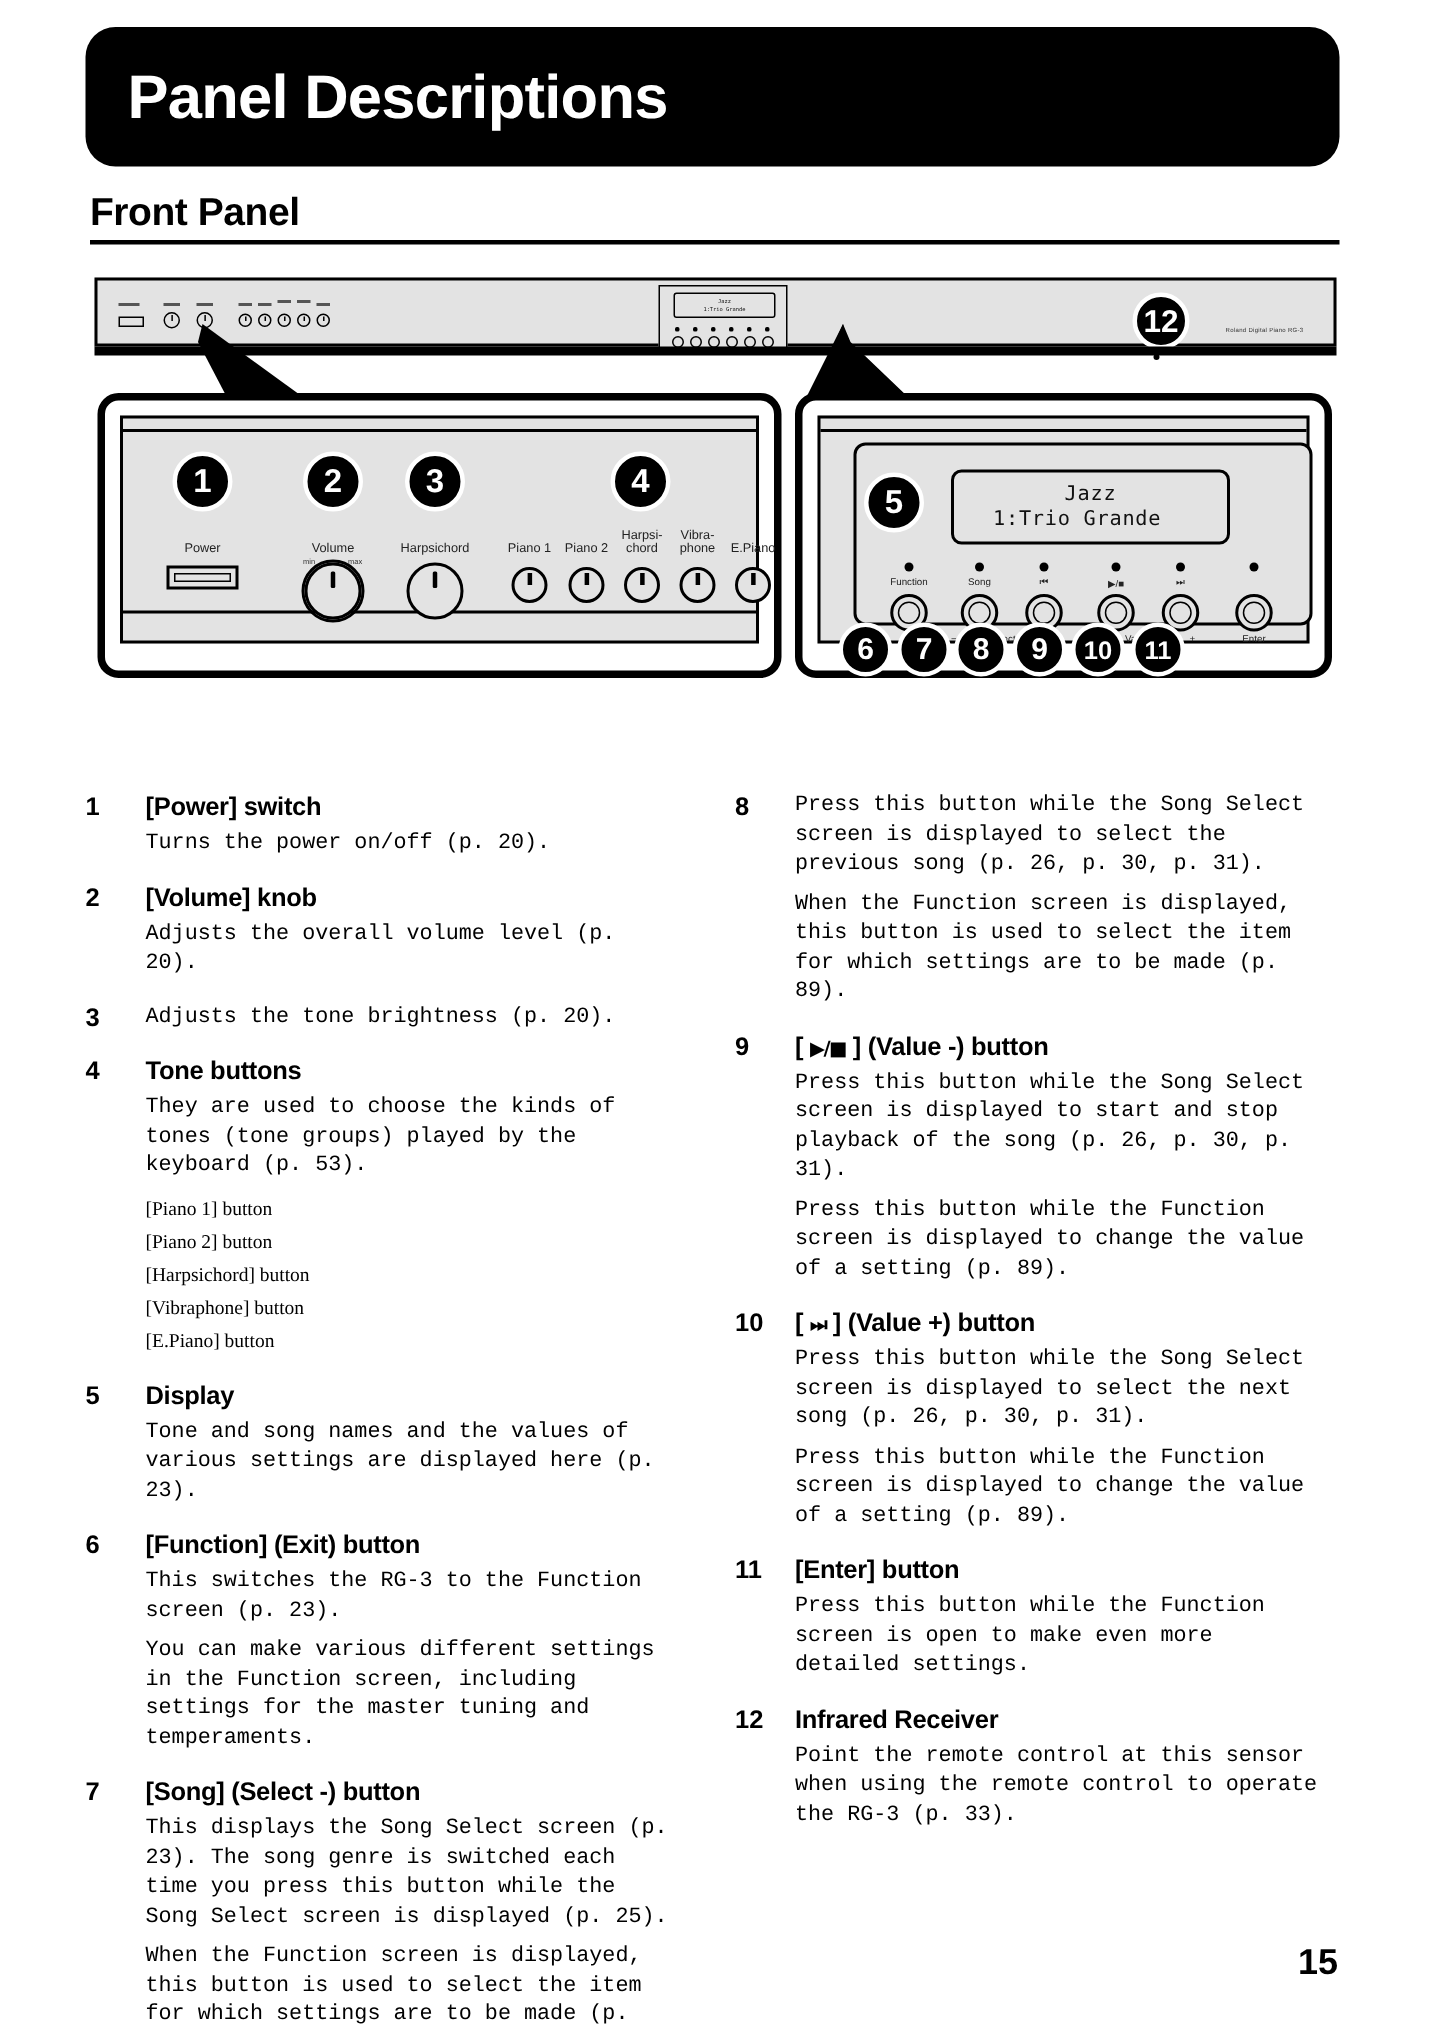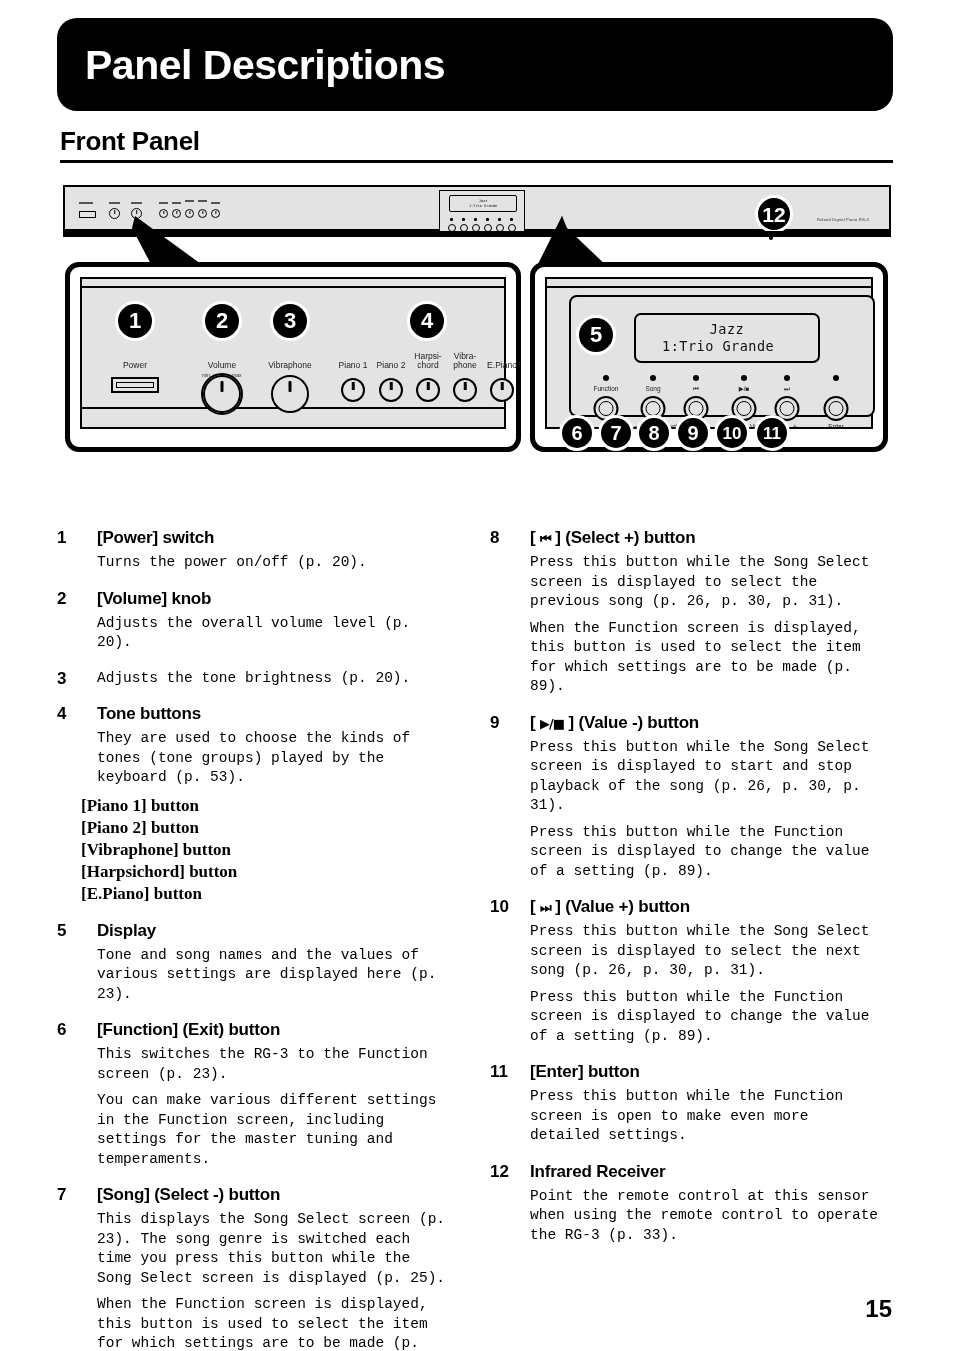--- a/index.html
+++ b/index.html
@@ -456,24 +456,24 @@
     margin-bottom: 5px;
   }
   .entry-body {
     margin-left: 40px;
     font-family: Liberation Mono, monospace;
     font-size: 14.5px;
     line-height: 19.5px;
     margin-bottom: 7px;
   }
   .sub-item {
-    margin-left: 24px;
+    margin-left: 40px;
     font-family: "Liberation Serif", serif;
-    font-weight: bold;
-    font-size: 17px;
+    font-weight: normal;
+    font-size: 13px;
     line-height: 22px;
   }
   .icon-glyph {
     font-family: "DejaVu Sans", sans-serif;
     font-size: 13px;
     letter-spacing: -1px;
   }
 
   .page-number {
     position: absolute;
@@ -563,21 +563,21 @@
       <div class="ctl-label" style="left:23px; top:82px; width:60px;">Power</div>
       <div class="power-switch" style="left:29px; top:98px;"></div>
 
       <div class="ctl-label" style="left:110px; top:82px; width:60px;">Volume</div>
       <div class="minmax" style="left:120px; top:93px;">min</div>
       <div class="minmax" style="left:150px; top:93px;">max</div>
       <div class="knob-lg" style="left:121px; top:96px;">
         <div class="knob-ring"></div>
       </div>
 
-      <div class="ctl-label" style="left:178px; top:82px; width:60px;">Vibraphone</div>
+      <div class="ctl-label" style="left:178px; top:82px; width:60px;">Harpsichord</div>
       <div class="knob-lg" style="left:189px; top:96px;"></div>
 
       <div class="ctl-label" style="left:248px; top:82px; width:46px;">Piano 1</div>
       <div class="knob-sm" style="left:259px; top:99px;"></div>
 
       <div class="ctl-label" style="left:286px; top:82px; width:46px;">Piano 2</div>
       <div class="knob-sm" style="left:297px; top:99px;"></div>
 
       <div class="ctl-label" style="left:323px; top:73px; width:46px; white-space:pre-line;">Harpsi-
 chord</div>
@@ -672,22 +672,22 @@
     <div class="entry">
       <div class="entry-num">3</div>
       <div class="entry-body">Adjusts the tone brightness (p. 20).</div>
     </div>
     <div class="entry">
       <div class="entry-num">4</div>
       <div class="entry-title">Tone buttons</div>
       <div class="entry-body">They are used to choose the kinds of tones (tone groups) played by the keyboard (p. 53).</div>
       <div class="sub-item">[Piano 1] button</div>
       <div class="sub-item">[Piano 2] button</div>
+      <div class="sub-item">[Harpsichord] button</div>
       <div class="sub-item">[Vibraphone] button</div>
-      <div class="sub-item">[Harpsichord] button</div>
       <div class="sub-item">[E.Piano] button</div>
     </div>
     <div class="entry">
       <div class="entry-num">5</div>
       <div class="entry-title">Display</div>
       <div class="entry-body">Tone and song names and the values of various settings are displayed here (p. 23).</div>
     </div>
     <div class="entry">
       <div class="entry-num">6</div>
       <div class="entry-title">[Function] (Exit) button</div>
@@ -697,21 +697,20 @@
     <div class="entry">
       <div class="entry-num">7</div>
       <div class="entry-title">[Song] (Select -) button</div>
       <div class="entry-body">This displays the Song Select screen (p. 23). The song genre is switched each time you press this button while the Song Select screen is displayed (p. 25).</div>
       <div class="entry-body">When the Function screen is displayed, this button is used to select the item for which settings are to be made (p. 89).</div>
     </div>
   </div>
 <div class="col col-right" id="col-right">
     <div class="entry">
       <div class="entry-num">8</div>
-      <div class="entry-title"><span>[ </span><span class="icon-glyph">⏮</span><span> ] (Select +) button</span></div>
       <div class="entry-body">Press this button while the Song Select screen is displayed to select the previous song (p. 26, p. 30, p. 31).</div>
       <div class="entry-body">When the Function screen is displayed, this button is used to select the item for which settings are to be made (p. 89).</div>
     </div>
     <div class="entry">
       <div class="entry-num">9</div>
       <div class="entry-title"><span>[ </span><span class="icon-glyph">▶/■</span><span> ] (Value -) button</span></div>
       <div class="entry-body">Press this button while the Song Select screen is displayed to start and stop playback of the song (p. 26, p. 30, p. 31).</div>
       <div class="entry-body">Press this button while the Function screen is displayed to change the value of a setting (p. 89).</div>
     </div>
     <div class="entry">

